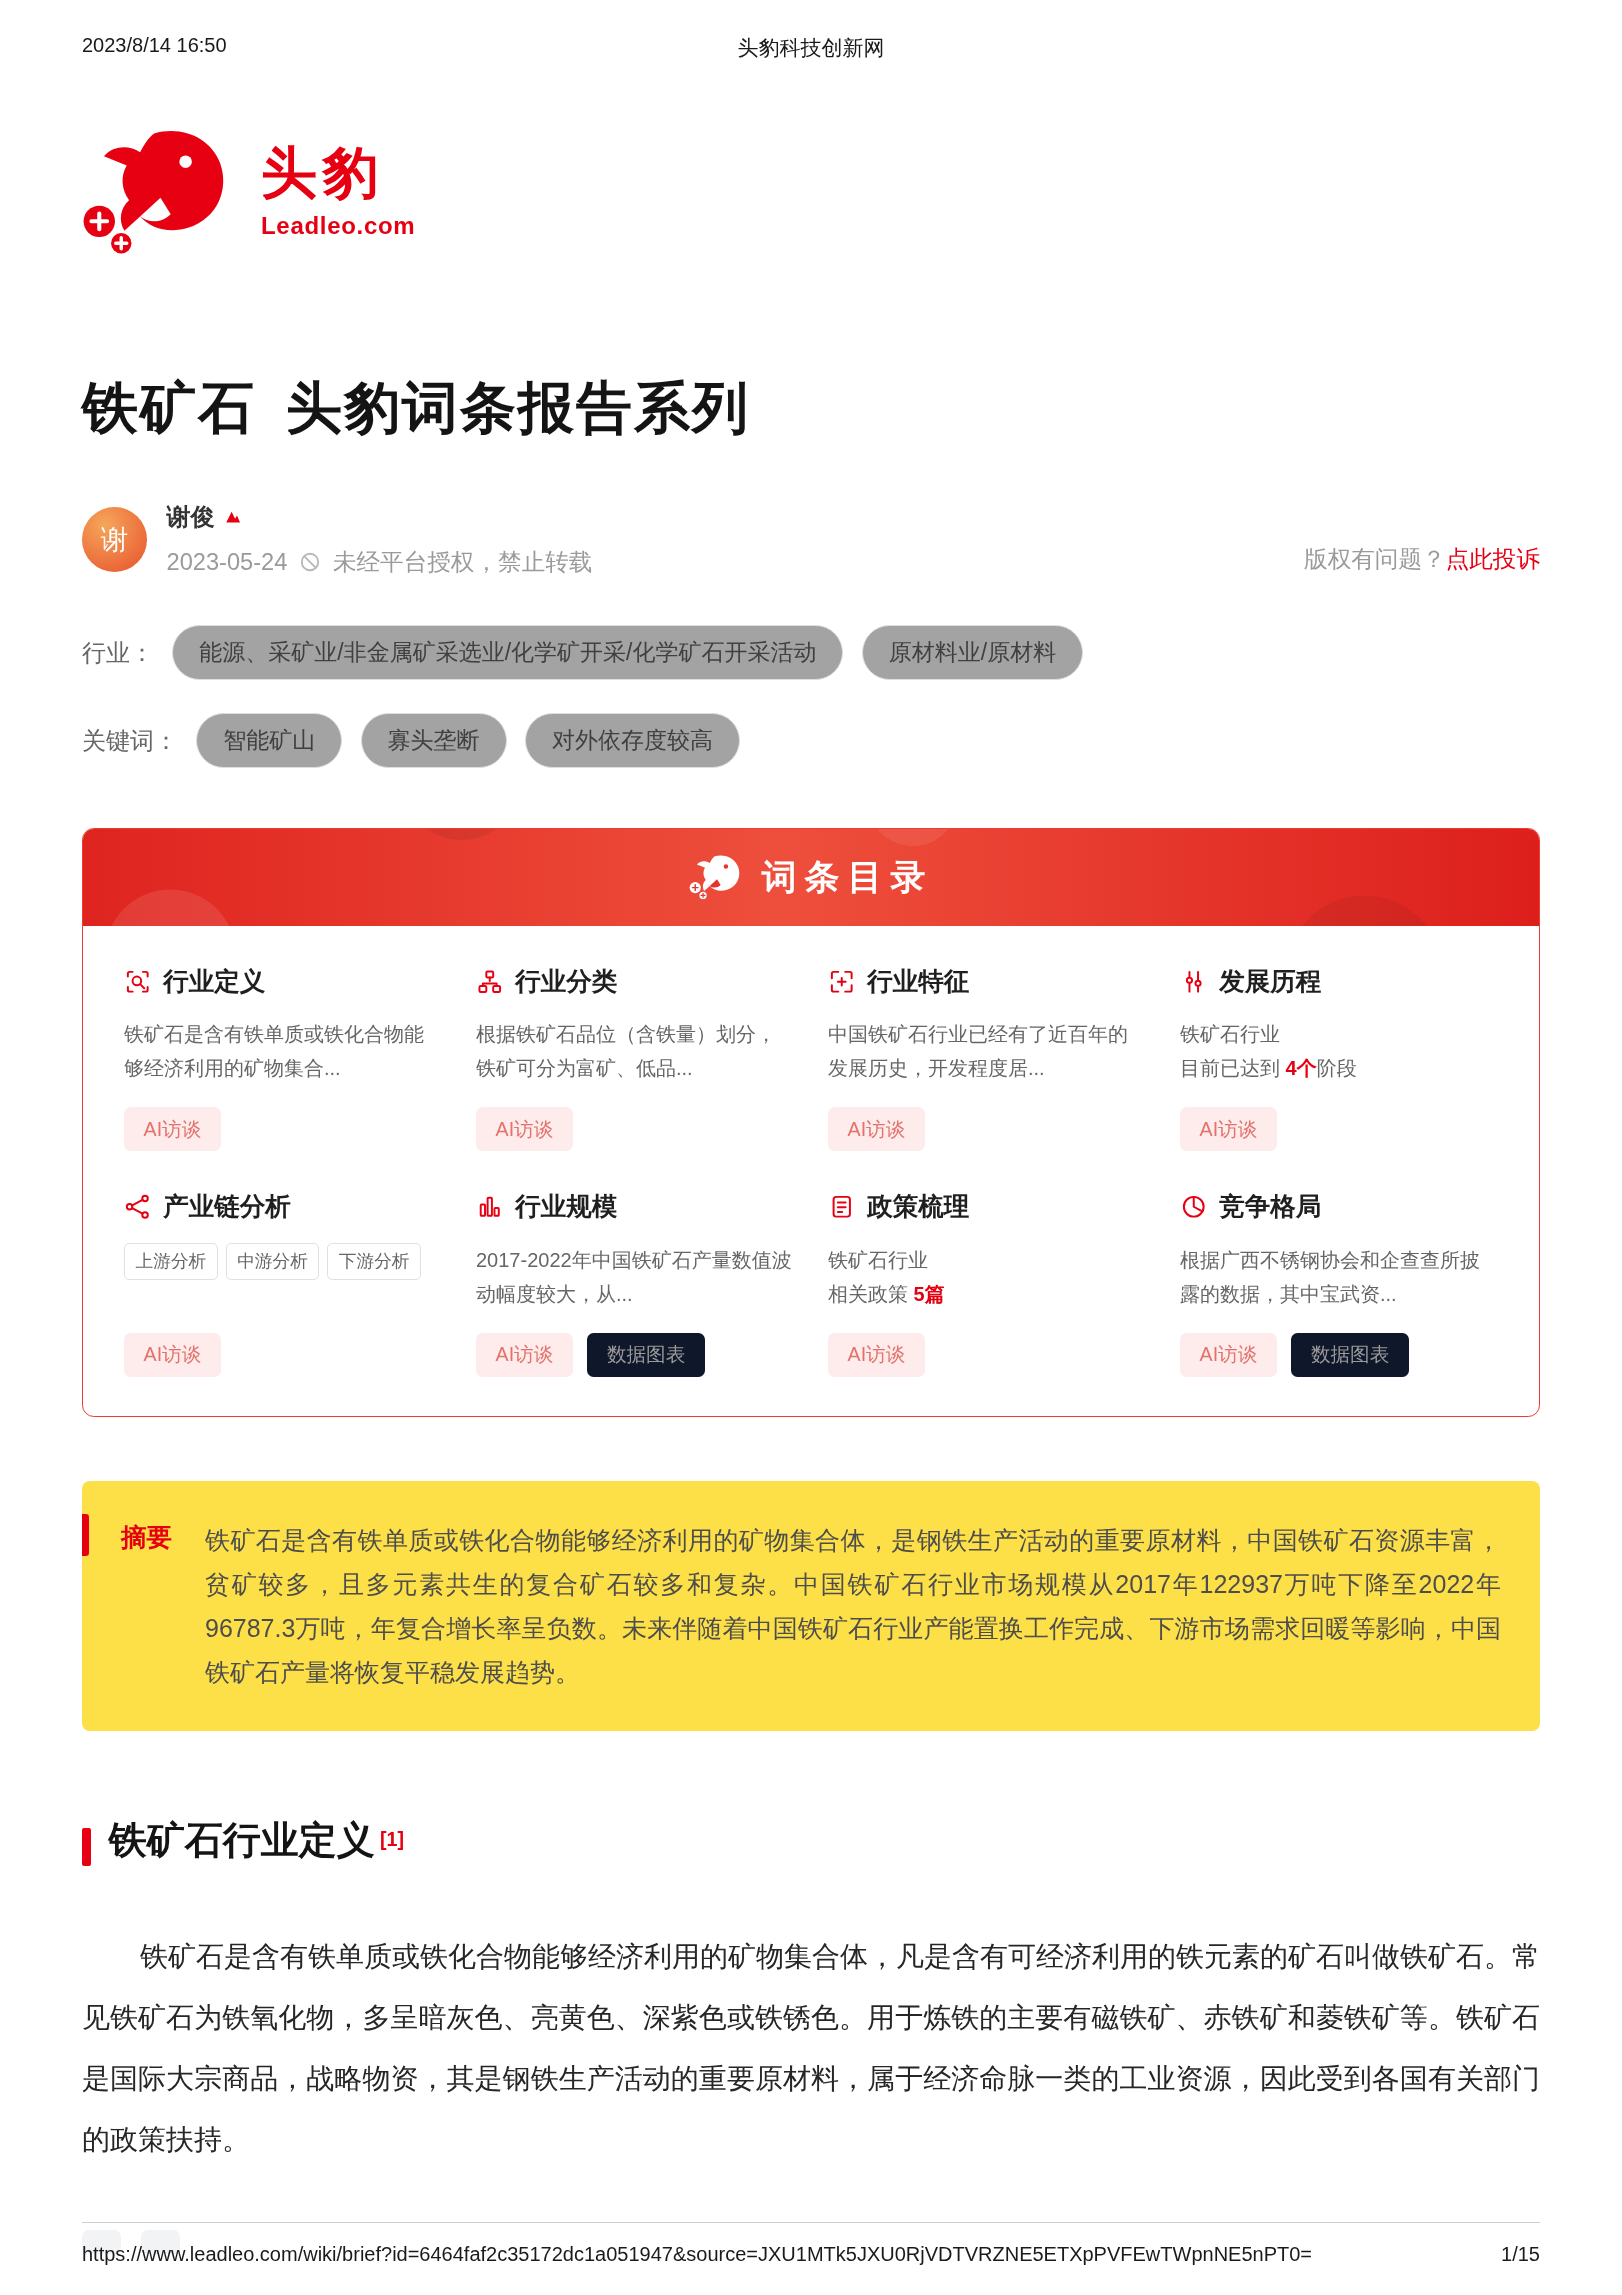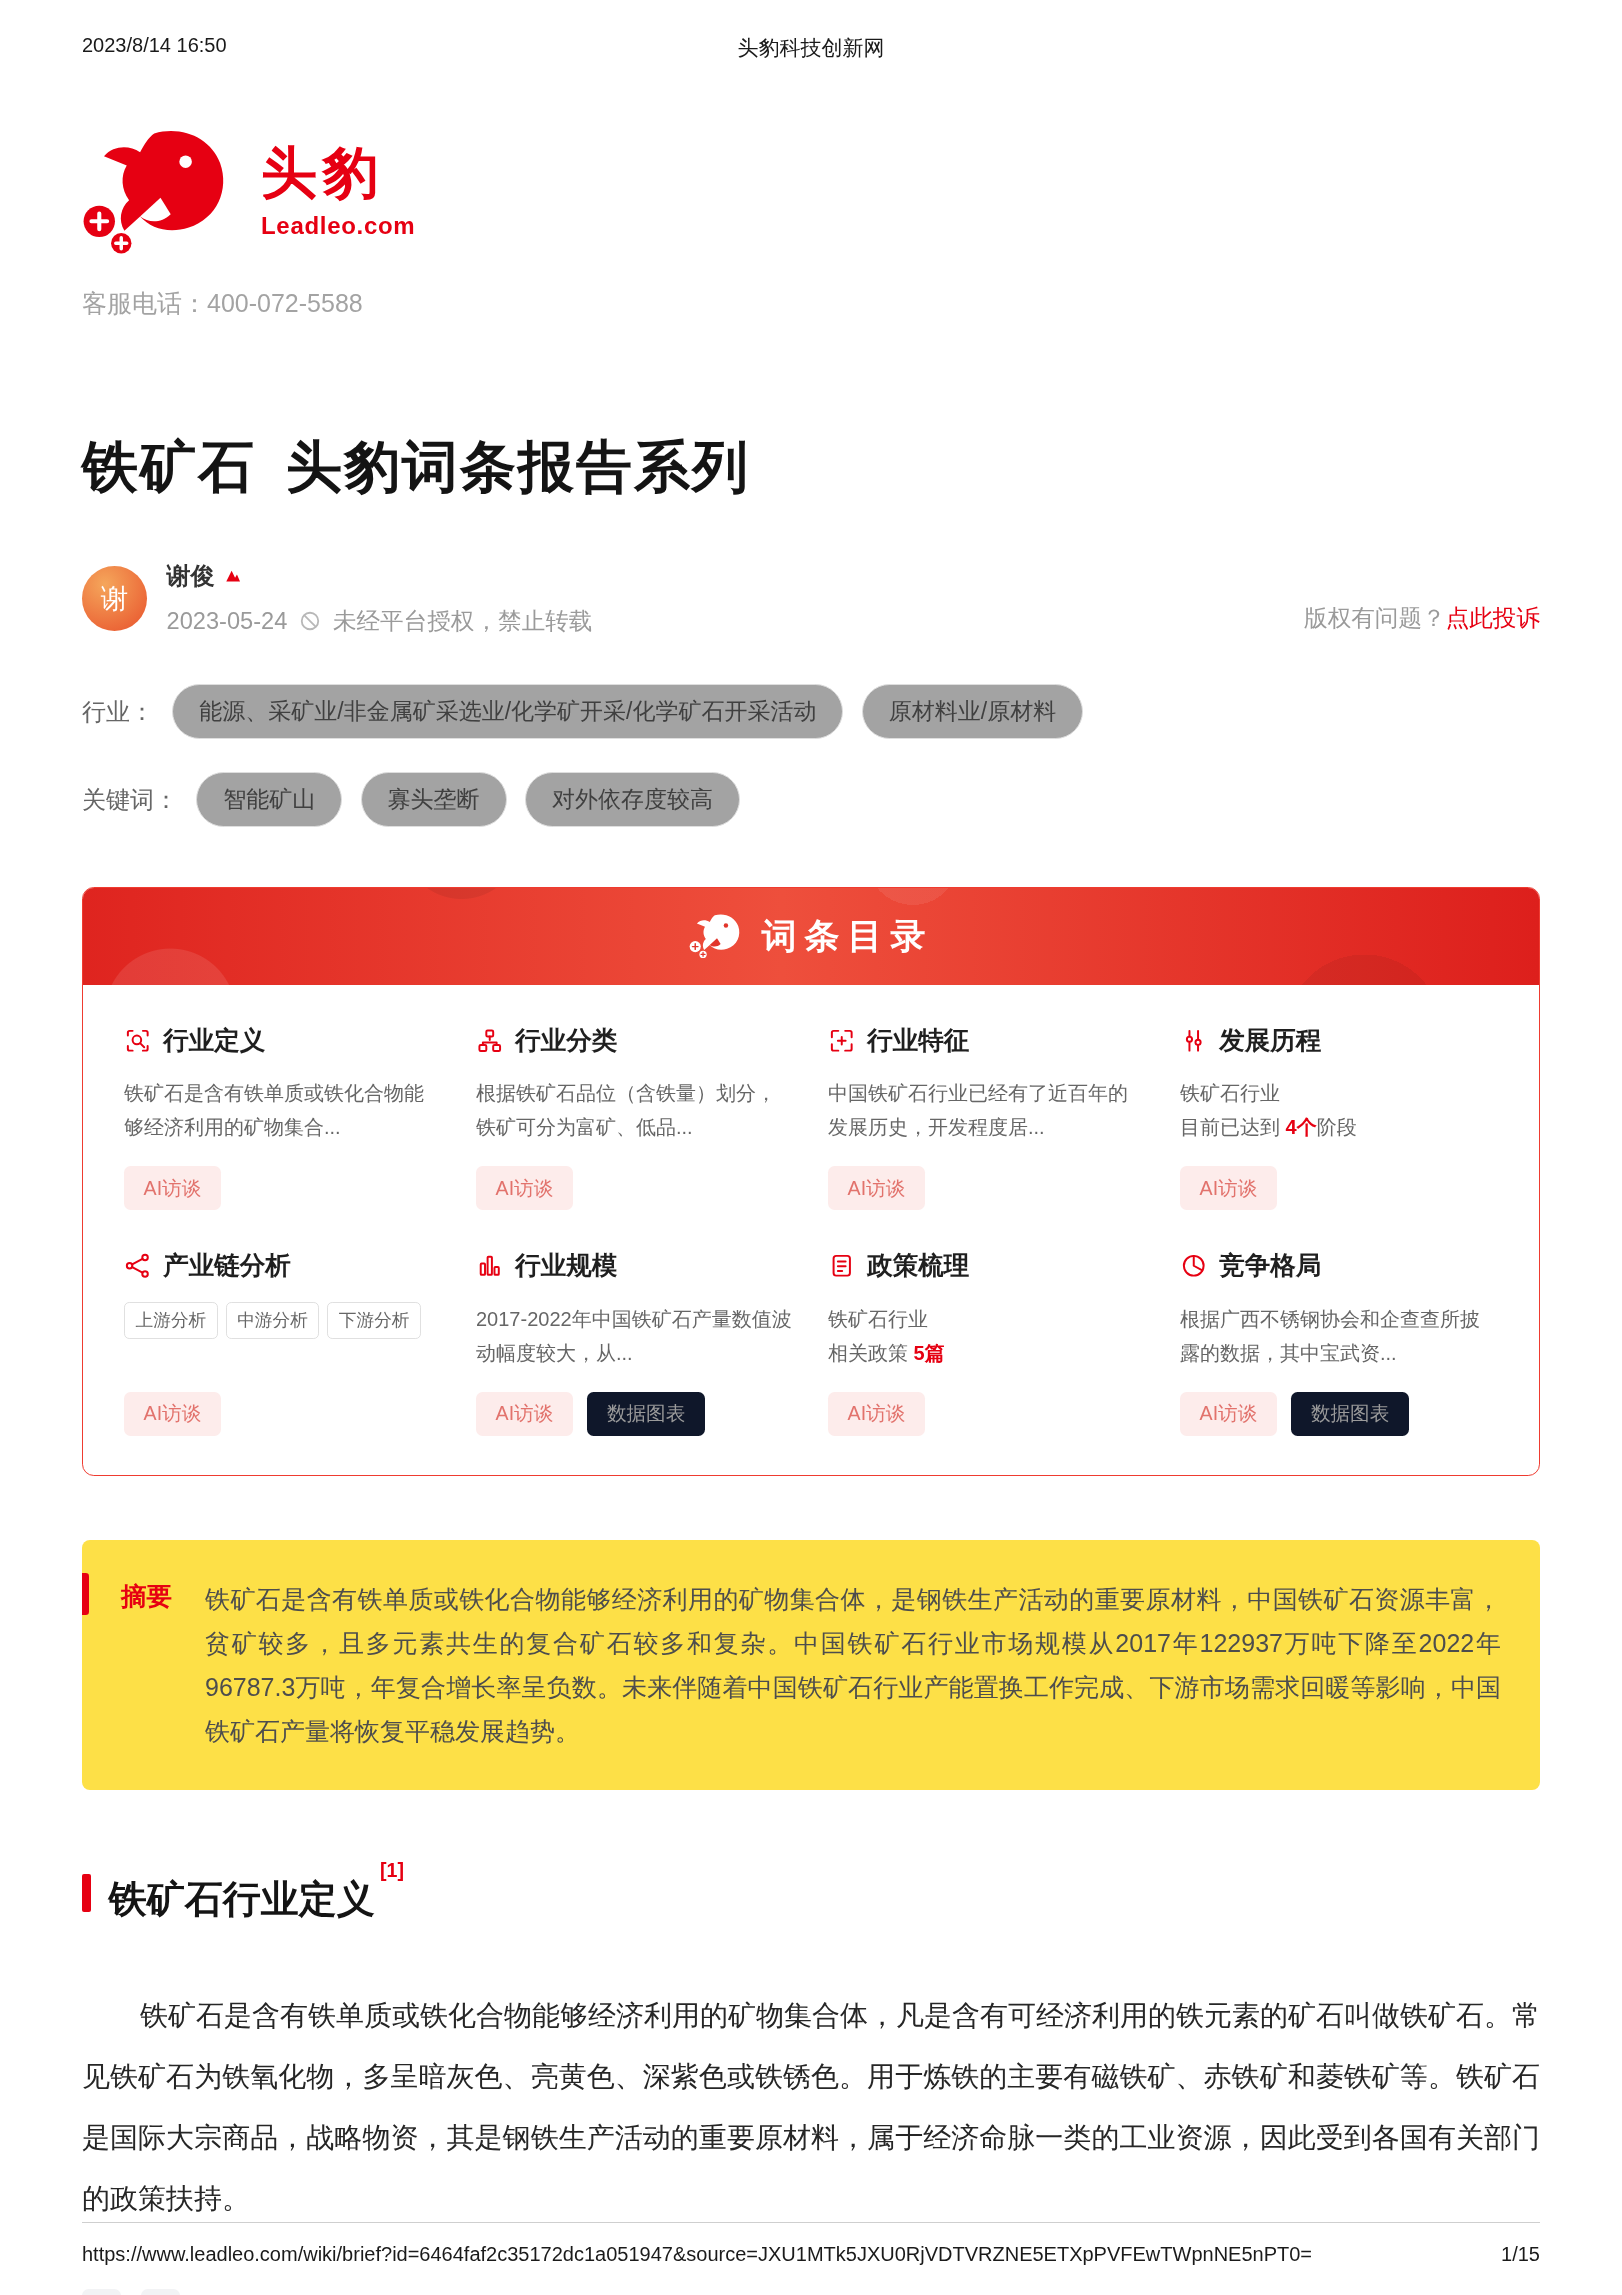--- a/index.html
+++ b/index.html
@@ -64,21 +64,21 @@
   .tag.ai { background: #fdeceb; color: #e2726c; }
   .tag.data { background: #0f172a; color: #9a9a9a; }
 
   
   .summary-box { margin-top: 64px; background: #fde047; border-radius: 7.9px; padding: 37px 39px; display: flex; gap: 33px; position: relative; }
   .summary-box::before { content: ""; position: absolute; left: 0; top: 33px; width: 6.5px; height: 42px; background: #e60012; border-radius: 0 3.3px 3.3px 0; }
   .summary-label { flex: none; font-size: 25.5px; font-weight: 700; color: #e60012; padding-top: 2.6px; }
   .summary-text { font-size: 25px; color: #4d4d4d; line-height: 44px; text-align: justify; }
 
   
-  .section-heading { margin-top: 84px; display: flex; align-items: flex-start; }
+  .section-heading { margin-top: 84px; display: flex; align-items: flex-end; }
   .heading-bar { width: 8.5px; height: 38px; background: #e60012; border-radius: 2px; margin-right: 18.3px; flex: none; }
   .heading-text { font-size: 38px; font-weight: 800; color: #141414; }
   .heading-ref { font-size: 19.6px; color: #e60012; font-weight: 700; margin-left: 5.2px; position: relative; top: -14.4px; }
   .body-paragraph { margin-top: 60px; font-size: 28px; color: #262626; line-height: 61px; text-align: justify; text-indent: 58px; }
 
   
   .references { margin-top: 60px; display: flex; align-items: center; gap: 19.6px; }
   .ref-pill { background: #f2f3f5; border-radius: 6.5px; padding: 12.4px 19.6px; font-size: 21.6px; color: #8c8c8c; display: flex; align-items: center; gap: 11.8px; cursor: pointer; }
 
   .meta-icon svg { display: block; }
@@ -105,21 +105,20 @@
           <path d="M11 57 v10 M6 62 h10" stroke="#fff" stroke-width="2.6" stroke-linecap="round"></path>
           <circle cx="25" cy="76" r="6.5" fill="#e60012"></circle>
           <path d="M25 72.5 v7 M21.5 76 h7" stroke="#fff" stroke-width="2.2" stroke-linecap="round"></path>
         </svg>
       </span>
       <span>
         <div class="brand-name">头豹</div>
         <div class="brand-domain">Leadleo.com</div>
       </span>
     </div>
-    <div class="service-phone">客服电话：400-072-5588</div>
 
     <div class="report-title">
       <span>铁矿石</span>
       <span>头豹词条报告系列</span>
     </div>
 
     <div class="author-row">
       <div class="avatar">谢</div>
       <div class="author-info">
         <div class="author-name-line">

